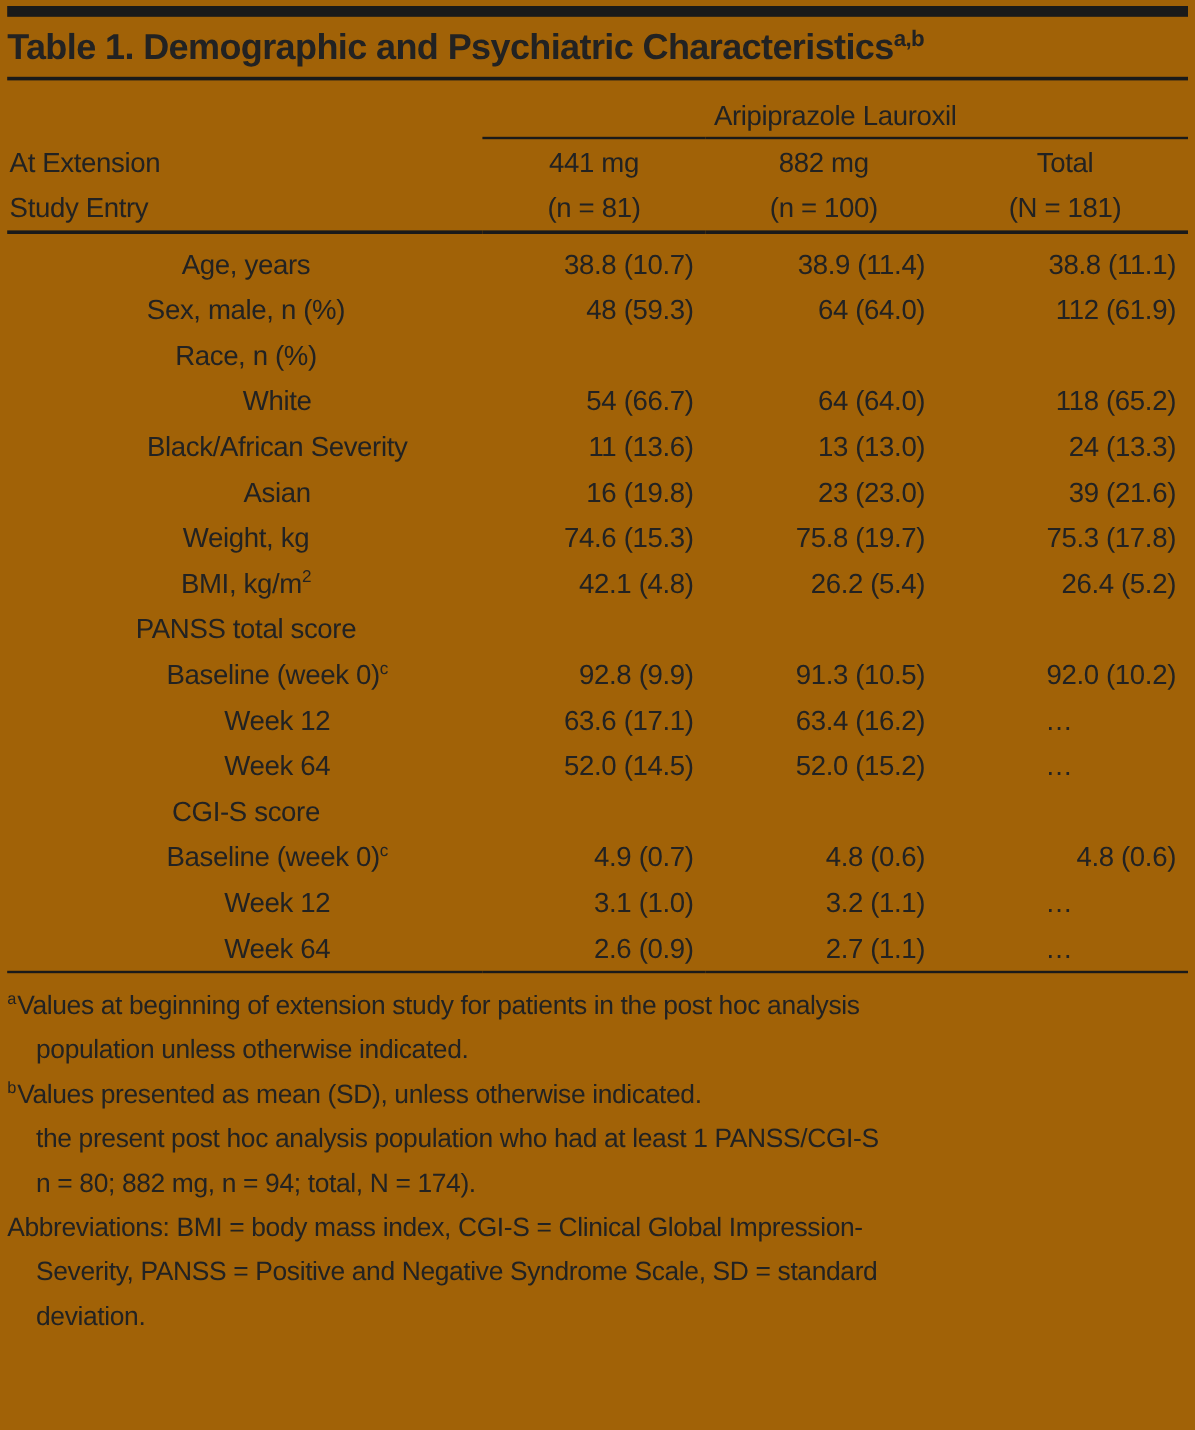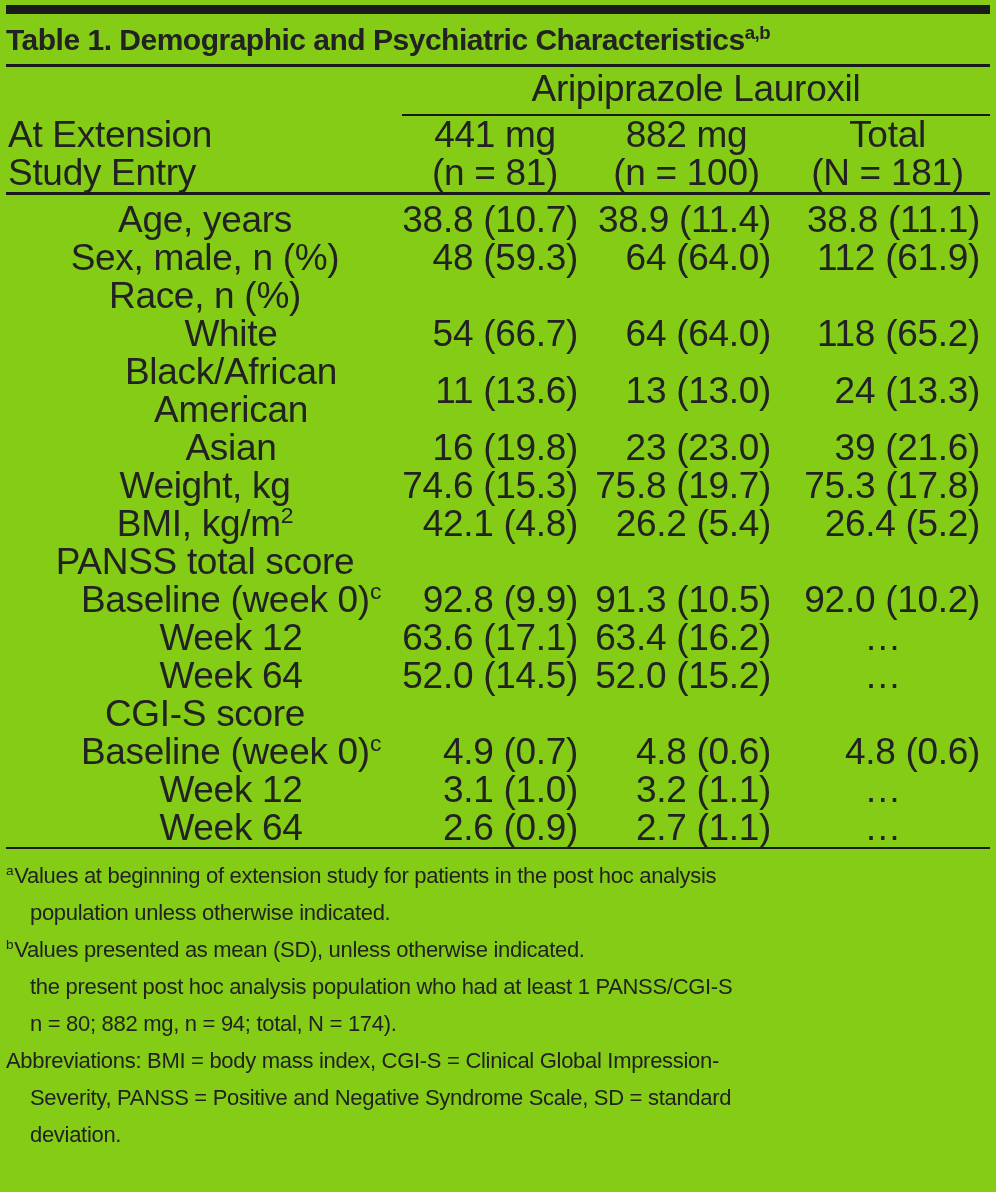--- a/index.html
+++ b/index.html
@@ -2,42 +2,42 @@
 <html lang="en"><head>
 <meta charset="utf-8">
 <style>
   html, body { margin: 0; padding: 0; background: #ffffff; }
   .page {
     position: relative;
     width: 996px;
     height: 1192px;
     box-sizing: border-box;
     padding: 0 6px;
-    background: #84cc16;
+    background: #a16207;
     color: #222222;
     font-family: "Liberation Sans", "DejaVu Sans", sans-serif;
     letter-spacing: -0.3px;
     overflow: hidden;
   }
   .rule-heavy { height: 9px; background: #1a1a1a; margin-top: 5px; }
   .title {
     font-size: 30px;
     font-weight: bold;
     line-height: 42px;
     padding: 5px 0 3px 0;
     border-bottom: 3px solid #1a1a1a;
     letter-spacing: -0.5px;
   }
   sup { font-size: 0.62em; vertical-align: super; line-height: 0; }
 
   table.demo {
     width: 100%;
     border-collapse: collapse;
     table-layout: fixed;
-    font-size: 37px;
+    font-size: 23px;
   }
   col.stub-col { width: 396px; }
   col.c1-col   { width: 186px; }
   col.c2-col   { width: 197px; }
   col.c3-col   { width: 205px; }
 
   thead th { font-weight: normal; }
   tr.spanner-row th { height: 42px; vertical-align: bottom; padding-bottom: 4px; }
   th.spanner { text-align: center; border-bottom: 2px solid #1a1a1a; }
   tr.head1 th, tr.head2 th { height: 38px; line-height: 38px; text-align: center; padding: 0; }
@@ -115,21 +115,21 @@
         <td class="c2"></td>
         <td class="c3"></td>
       </tr>
       <tr>
         <th class="stub indent"><span>White</span></th>
         <td class="c1">54 (66.7)</td>
         <td class="c2">64 (64.0)</td>
         <td class="c3">118 (65.2)</td>
       </tr>
       <tr>
-        <th class="stub indent"><span>Black/African American</span></th>
+        <th class="stub indent"><span>Black/African Severity</span></th>
         <td class="c1">11 (13.6)</td>
         <td class="c2">13 (13.0)</td>
         <td class="c3">24 (13.3)</td>
       </tr>
       <tr>
         <th class="stub indent"><span>Asian</span></th>
         <td class="c1">16 (19.8)</td>
         <td class="c2">23 (23.0)</td>
         <td class="c3">39 (21.6)</td>
       </tr>

